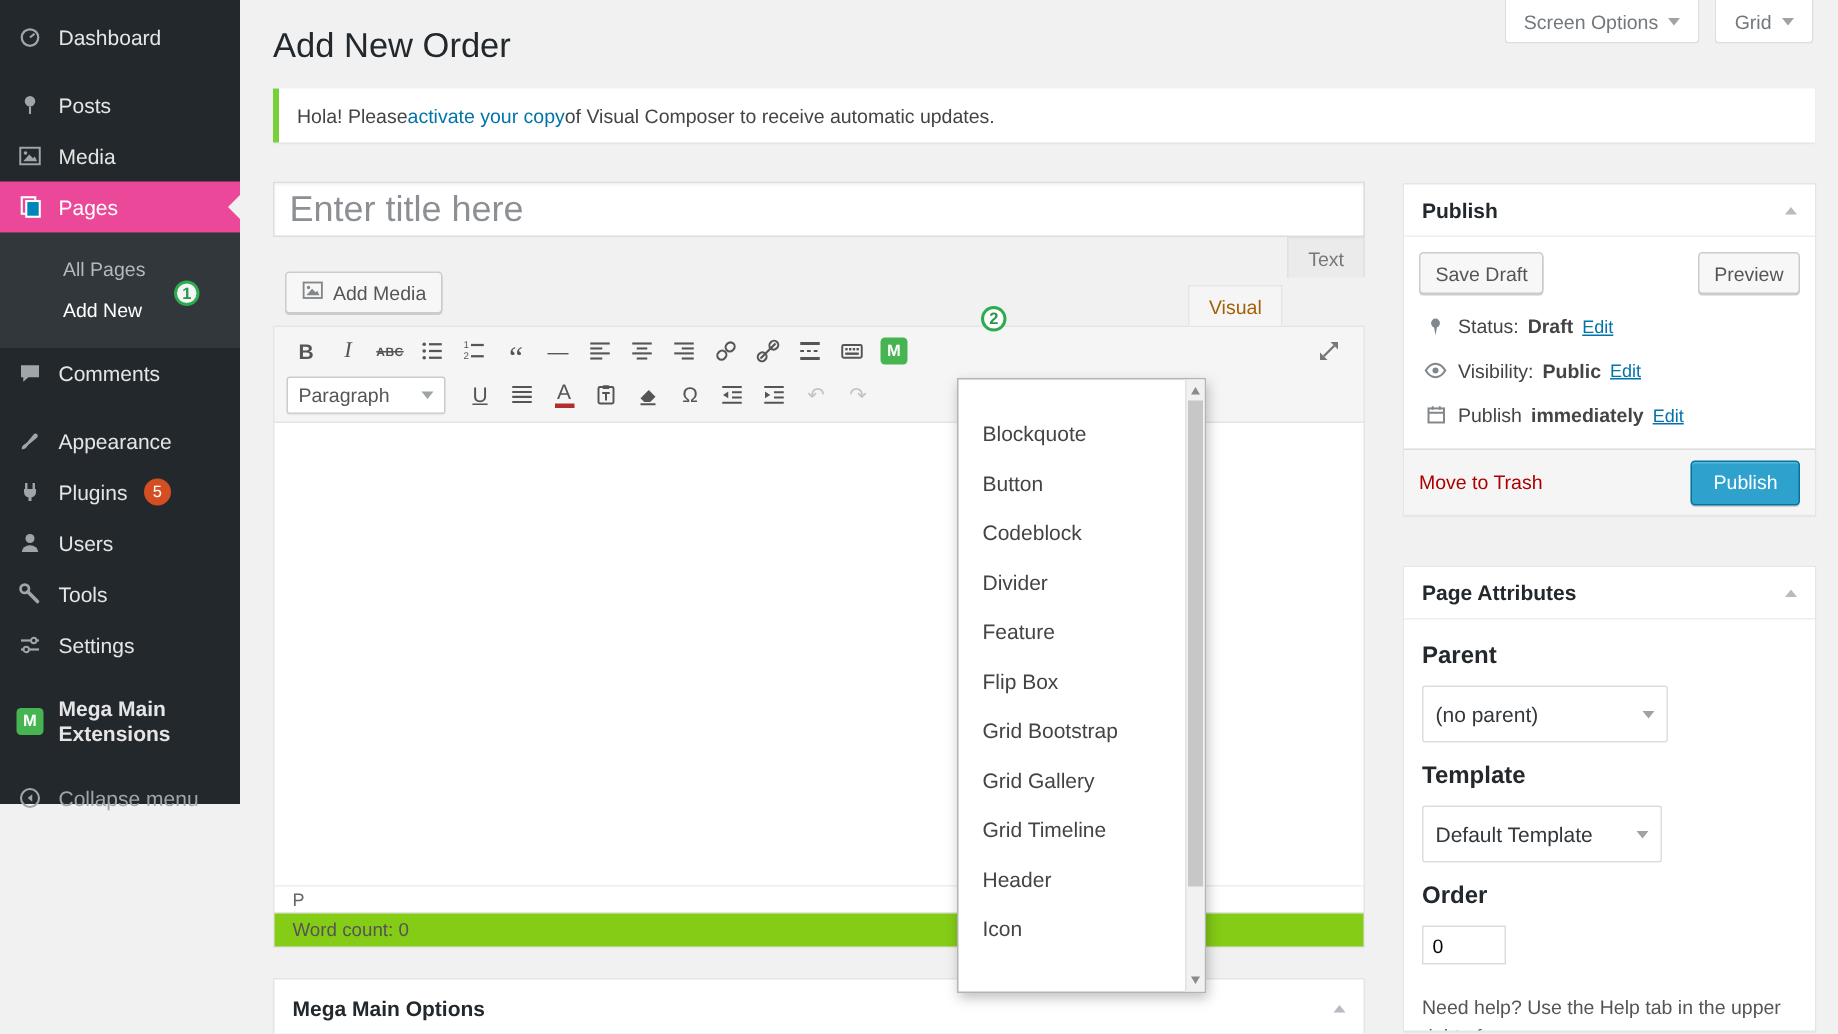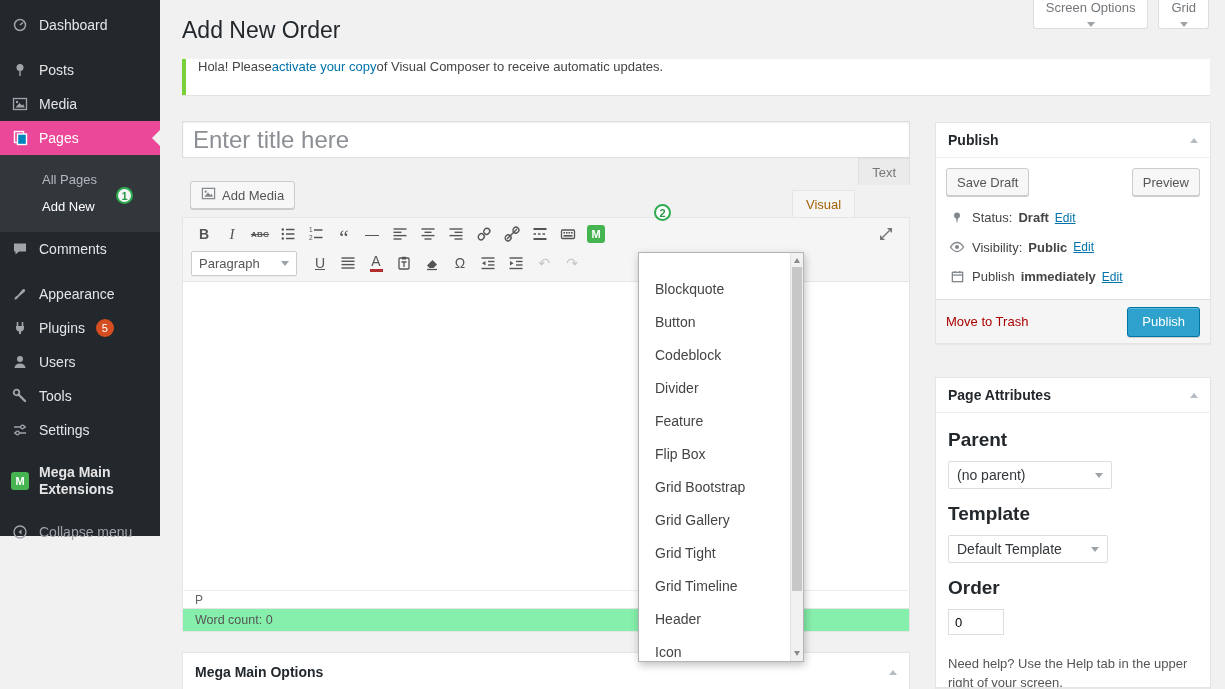--- a/index.html
+++ b/index.html
@@ -26,31 +26,31 @@
   .two-line { height:46px; }
   .two-line .ml { line-height:1.25; width:98px; font-weight:bold; }
   .collapse-item { color:#a0a5aa; }
   .mm-badge { width:18px; height:18px; background:#46b450; color:#fff; border-radius:3px;
               font-size:11px; font-weight:bold; display:flex; align-items:center; justify-content:center; }
 
   
   .screen-tabs { position:absolute; top:0; right:16px; display:flex; gap:10px; z-index:3; }
   .screen-tab { background:#fff; border:1px solid #ddd; border-top:none;
                 border-radius:0 0 3px 3px; height:29px; display:flex; align-items:center;
-                gap:7px; padding:0 12px; font-size:13px; color:#72777c; cursor:pointer;flex-direction:column; }
+                gap:7px; padding:0 12px; font-size:13px; color:#72777c; cursor:pointer; }
   .caret-down { width:0; height:0; border-left:4px solid transparent;
                 border-right:4px solid transparent; border-top:5px solid #9ea3a8; }
   .caret-up { width:0; height:0; border-left:4px solid transparent;
               border-right:4px solid transparent; border-bottom:5px solid #b6bcc2; cursor:pointer; }
 
   
   .page-title { position:absolute; left:182px; top:17px; font-size:23px; font-weight:400; color:#23282d; }
   .vc-notice { position:absolute; left:182px; top:59px; width:1028px; height:36px; background:#fff;
                border-left:4px solid #7ad03a; box-shadow:0 1px 1px rgba(0,0,0,.06);
-               display:flex; align-items:flex-start; padding-left:12px; font-size:13px; color:#444; }
+               display:flex; align-items:center; padding-left:12px; font-size:13px; color:#444; }
   .vc-notice a { color:#0073aa; text-decoration:none; cursor:pointer; }
   #title-input { position:absolute; left:182px; top:121px; width:728px; height:37px;
                  border:1px solid #ddd; box-shadow:inset 0 1px 2px rgba(0,0,0,.07);
                  font-size:24px; padding:0 10px; color:#0f172a; background:#fff;
                  font-family:"Liberation Sans","DejaVu Sans",sans-serif; }
   #title-input::placeholder { color:#8c8f94; opacity:1; }
 
   
   .editor-wrap { position:absolute; left:182px; top:178px; width:728px; }
   .media-row { height:39px; position:relative; }
@@ -77,21 +77,21 @@
   .para-select { width:106px; height:25px; background:#fff; border:1px solid #ccc; border-radius:2px;
                  display:flex; align-items:center; justify-content:space-between; font-size:13px;
                  color:#555; padding:0 7px; margin-right:8px; cursor:pointer; box-shadow:0 1px 0 rgba(0,0,0,.04); }
   .tc { display:flex; flex-direction:column; align-items:center; line-height:1; }
   .tc-bar { display:block; width:13px; height:3px; background:#b32d2e; margin-top:1px; }
   .editor-content { background:#fff; height:308px; border-left:1px solid #e5e5e5;
                     border-right:1px solid #e5e5e5; cursor:text; }
   .editor-path { background:#fff; height:18px; border-left:1px solid #e5e5e5; border-right:1px solid #e5e5e5;
                  border-top:1px solid #eee; font-size:12px; color:#666; padding-left:12px;
                  display:flex; align-items:center; }
-  .editor-foot { background:#86efac; height:24px; border:1px solid #e5e5e5; font-size:12.5px;
+  .editor-foot { background:#84cc16; height:24px; border:1px solid #e5e5e5; font-size:12.5px;
                  color:#555; padding-left:12px; display:flex; align-items:center; }
 
   .mega-options { position:absolute; left:182px; top:652px; width:728px; height:40px; background:#fff;
                   border:1px solid #e5e5e5; display:flex; align-items:center;
                   justify-content:space-between; padding:0 12px; box-shadow:0 1px 1px rgba(0,0,0,.04); }
   .panel-ttl { font-size:14px; font-weight:bold; color:#23282d; }
 
   
   .panel { position:absolute; width:276px; background:#fff; border:1px solid #e5e5e5;
            box-shadow:0 1px 1px rgba(0,0,0,.04); }
@@ -111,23 +111,23 @@
   .pub-foot { margin-top:15px; margin-left:-10px; margin-right:-10px; background:#f5f5f5;
               border-top:1px solid #ddd; height:44px; display:flex; align-items:center;
               justify-content:space-between; padding:0 10px; }
   .trash-link { color:#a00; font-size:13px; cursor:pointer; }
   .publish-btn { background:#2ea2cc; border:1px solid #0074a2; color:#fff; font-size:13px;
                  height:30px; padding:0 14px; border-radius:3px;
                  box-shadow:inset 0 1px 0 rgba(120,200,230,.6), 0 1px 0 rgba(0,0,0,.15); cursor:pointer; }
 
   #attr-panel { left:935px; top:377px; height:311px; overflow:hidden; }
   .attr-body { padding:8px 12px; }
-  .attr-label { font-size:19px; font-weight:bold; color:#23282d; margin-top:14px; }
+  .attr-label { font-size:16px; font-weight:bold; color:#23282d; margin-top:14px; }
   .attr-label:first-child { margin-top:8px; }
-  .wpselect { margin-top:10px; width:164px; height:28px; border:1px solid #ddd; background:#fff;
+  .wpselect { margin-top:10px; width:164px; height:38px; border:1px solid #ddd; background:#fff;
               display:flex; align-items:center; justify-content:space-between; padding:0 8px;
               font-size:14px; color:#32373c; cursor:pointer; border-radius:2px; }
   .wpselect.tpl { width:160px; }
   .order-input { margin-top:10px; width:56px; height:26px; border:1px solid #ddd; padding:0 6px;
                  font-size:13px; font-family:"Liberation Sans","DejaVu Sans",sans-serif; }
   .help-text { margin-top:20px; font-size:13px; color:#555; line-height:1.45; width:252px; }
 
   
   .sc-dropdown { position:absolute; left:638px; top:252px; width:166px; height:410px; background:#fff;
                  border:1px solid #b4b4b4; box-shadow:1px 3px 8px rgba(0,0,0,.25); z-index:20;
@@ -550,21 +550,20 @@
 
 <div class="sc-dropdown">
   <div class="sc-item">Blockquote</div>
   <div class="sc-item">Button</div>
   <div class="sc-item">Codeblock</div>
   <div class="sc-item">Divider</div>
   <div class="sc-item">Feature</div>
   <div class="sc-item">Flip Box</div>
   <div class="sc-item">Grid Bootstrap</div>
   <div class="sc-item">Grid Gallery</div>
-  <div class="sc-item">Grid Tight</div>
   <div class="sc-item">Grid Timeline</div>
   <div class="sc-item">Header</div>
   <div class="sc-item">Icon</div>
   <div class="sc-scroll">
     <span class="sc-up"></span>
     <span class="sc-thumb"></span>
     <span class="sc-dn"></span>
   </div>
 </div>
 

